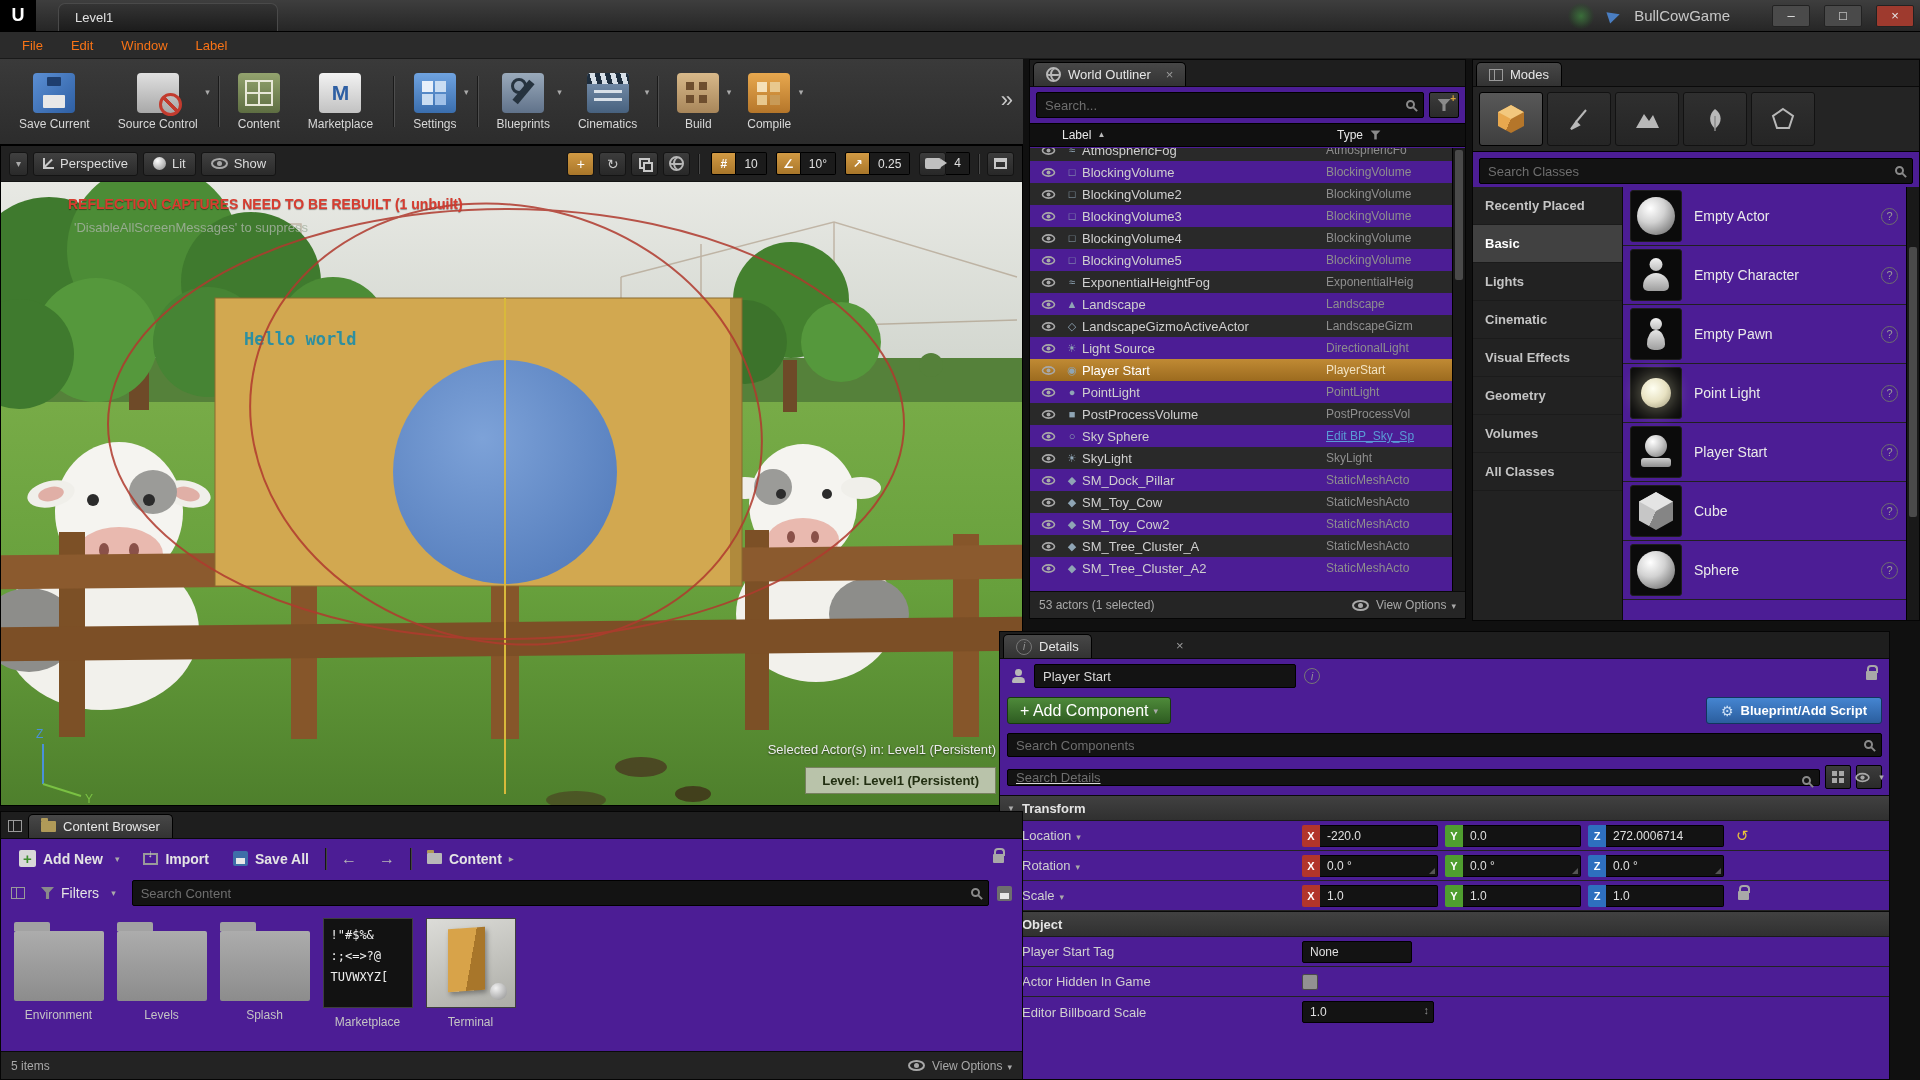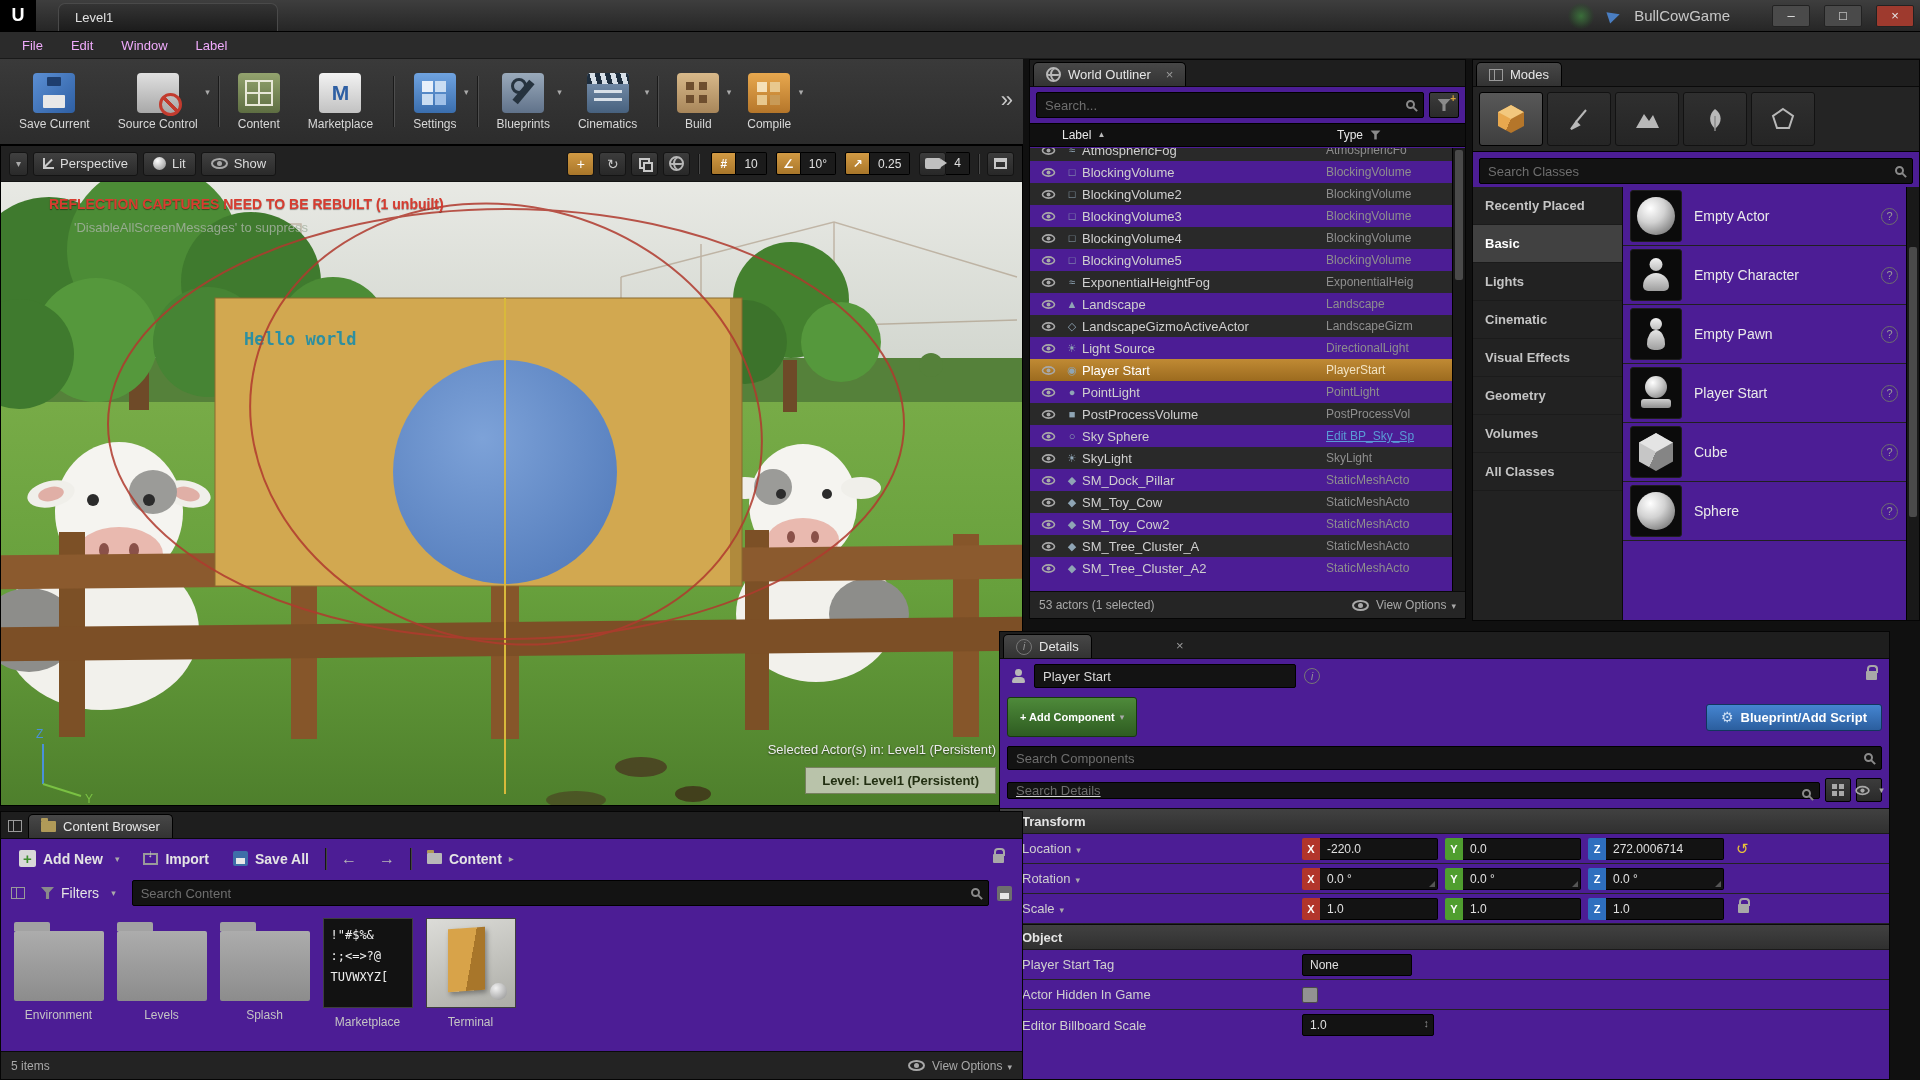--- a/index.html
+++ b/index.html
@@ -12,21 +12,21 @@
   #level-tab{margin-left:22px;height:28px;align-self:flex-end;min-width:220px;background:linear-gradient(#343434,#1C1C1C);border:1px solid #4A4A4A;border-bottom:none;border-radius:7px 7px 0 0;display:flex;align-items:center;padding:0 16px;color:#E0E0E0;font-size:13px}
   #titlebar-right{margin-left:auto;display:flex;align-items:center;gap:14px;padding-right:6px}
   .status-glow{width:26px;height:26px;border-radius:50%;background:radial-gradient(circle,#3A6E3A 0%,rgba(40,80,40,.25) 60%,transparent 75%);position:relative}
   .ue-badge{width:0;height:0;border-left:12px solid #4A7EC2;border-top:6px solid transparent;border-bottom:6px solid transparent;transform:rotate(-18deg)}
   #app-name{color:#C8C8C8;font-size:15px;margin-right:28px}
   .winbtn{width:38px;height:22px;display:flex;align-items:center;justify-content:center;color:#E8E8E8;font-size:13px;background:#4A4A4A;border:1px solid #222;border-radius:2px}
   .winbtn.close{background:#9E3A2E}
 
   
   #menubar{position:absolute;left:0;top:32px;width:1920px;height:27px;background:#2B2B2B;display:flex;align-items:center;gap:4px;padding-left:10px;border-bottom:1px solid #1A1A1A}
-  .menu-item{padding:4px 12px;color:#f0abfc;font-size:13px}
+  .menu-item{padding:4px 12px;color:#f97316;font-size:13px}
 
   
   #toolbar{position:absolute;left:0;top:59px;width:1023px;height:86px;background:linear-gradient(#3A3A3A,#2C2C2C);border-bottom:1px solid #000;display:flex;align-items:center;padding-left:6px}
   .tbbtn{position:relative;display:flex;flex-direction:column;align-items:center;gap:4px;padding:4px 13px;margin-right:2px}
   .tbbtn.end{margin-right:14px}
   .tbbtn.end::after{content:"";position:absolute;right:-8px;top:12%;height:76%;width:1px;background:#1A1A1A;box-shadow:1px 0 0 #4E4E4E}
   .tblabel{font-size:12px;color:#D8D8D8;white-space:nowrap}
   .tbdd{position:absolute;right:1px;top:18px;font-size:9px;color:#AAA}
   .tbi{width:42px;height:40px;border-radius:4px;position:relative}
   .tb-save{background:linear-gradient(135deg,#5B8FD4,#2E5FA3)}
@@ -57,21 +57,21 @@
   #vtoolbar{position:absolute;left:0;top:0;right:0;height:36px;background:rgba(34,34,34,.94);z-index:6;display:flex;align-items:center;gap:5px;padding:0 8px;border-bottom:1px solid #141414}
   .vbtn{height:24px;background:linear-gradient(#404040,#2A2A2A);border:1px solid #141414;border-radius:3px;display:flex;align-items:center;gap:6px;padding:0 9px;font-size:13px;color:#DCDCDC}
   .vbtn.mini{padding:0 6px;font-size:10px;color:#AAA}
   .ttool{width:27px;height:24px;background:linear-gradient(#3C3C3C,#282828);border:1px solid #141414;border-radius:3px;display:flex;align-items:center;justify-content:center;color:#C8C8C8;font-size:14px}
   .ttool.active{background:linear-gradient(#D29A43,#A8762A);color:#FFF}
   .snapicon{width:25px;height:23px;background:linear-gradient(#D29A43,#A8762A);border:1px solid #000;border-radius:2px 0 0 2px;color:#FFF;display:flex;align-items:center;justify-content:center;font-size:12px;font-weight:bold}
   .chip{height:23px;background:#1B1B1B;border:1px solid #000;border-left:none;display:flex;align-items:center;padding:0 8px;font-size:12px;color:#E0E0E0;border-radius:0 2px 2px 0}
   .snapgroup{display:flex;margin-left:4px}
   .vsep{width:1px;height:20px;background:#141414;box-shadow:1px 0 0 #4A4A4A;margin:0 3px}
   #scene{position:absolute;left:0;top:36px;width:1023px;height:625px}
-  #vp-warning1{position:absolute;left:48px;top:50px;color:#D83C30;font-weight:bold;font-size:14px;z-index:5;text-shadow:0 1px 1px rgba(0,0,0,.4)}
+  #vp-warning1{position:absolute;left:67px;top:50px;color:#D83C30;font-weight:bold;font-size:14px;z-index:5;text-shadow:0 1px 1px rgba(0,0,0,.4)}
   #vp-warning2{position:absolute;left:73px;top:74px;color:rgba(165,178,160,.85);font-size:13px;z-index:5}
   #vp-selline{position:absolute;right:26px;top:596px;color:#ECECEC;font-size:13px;z-index:5;text-shadow:0 1px 2px rgba(0,0,0,.6)}
   #vp-levelbox{position:absolute;right:26px;top:621px;height:27px;background:#B9C3AA;border:1px solid #77815F;color:#222F12;font-weight:bold;font-size:13px;display:flex;align-items:center;padding:0 16px;z-index:5}
   .i-lit{width:13px;height:13px;border-radius:50%;background:radial-gradient(circle at 35% 30%,#FFF,#888)}
   .i-axis{width:11px;height:11px;border-left:2px solid #C8C8C8;border-bottom:2px solid #C8C8C8;position:relative}
   .i-axis::after{content:"";position:absolute;left:0;bottom:-1px;width:11px;height:2px;background:#C8C8C8;transform:rotate(-45deg);transform-origin:left bottom}
   .i-scale{width:11px;height:11px;border:2px solid #C8C8C8;position:relative}
   .i-scale::after{content:"";position:absolute;right:-5px;bottom:-5px;width:6px;height:6px;border:2px solid #C8C8C8;background:#2A2A2A}
   .i-globe{width:15px;height:15px;border:2px solid #B8B8B8;border-radius:50%;position:relative;overflow:hidden;flex:none}
   .i-globe::before{content:"";position:absolute;left:50%;top:-2px;bottom:-2px;width:8px;margin-left:-4px;border:2px solid #B8B8B8;border-radius:50%}
@@ -165,21 +165,21 @@
   .ic-cube{width:34px;height:38px;background:linear-gradient(115deg,#C6C6C6 50%,#858585 50%);clip-path:polygon(50% 0,100% 25%,100% 75%,50% 100%,0 75%,0 25%);position:relative}
   .ic-cube::before{content:"";position:absolute;left:0;top:0;width:100%;height:50%;background:#E4E4E4;clip-path:polygon(50% 0,100% 50%,50% 100%,0 50%)}
   .msvg{stroke:#B8B8B8;fill:none;stroke-width:2}
 
   
   #details{left:999px;top:631px;width:891px;height:449px}
   #namerow{display:flex;align-items:center;gap:8px;padding:5px 10px;position:relative}
   #namerow .inp{width:262px;height:24px}
   #namerow .i-lock{position:absolute;right:12px;top:12px}
   #btnrow{display:flex;align-items:center;padding:4px 7px 7px}
-  .btn-green{height:40px;background:linear-gradient(#4E8A3A,#2E5C21);border:1px solid #173A0E;border-radius:3px;color:#FFF;font-weight:bold;font-size:11px;display:inline-flex;align-items:center;padding:0 12px}
+  .btn-green{height:27px;background:linear-gradient(#4E8A3A,#2E5C21);border:1px solid #173A0E;border-radius:3px;color:#FFF;font-weight:normal;font-size:16px;display:inline-flex;align-items:center;padding:0 12px}
   .btn-blue{height:27px;background:linear-gradient(#4585D1,#2B5E9E);border:1px solid #12355E;border-radius:3px;color:#FFF;font-weight:bold;font-size:13px;display:inline-flex;align-items:center;gap:7px;padding:0 14px;margin-left:auto}
   .gear::before{content:"⚙";font-size:14px;color:#CDE0F5}
   .srow{padding:2px 7px 6px;display:flex;gap:5px;align-items:center}
   .sqbtn{width:26px;height:24px;background:linear-gradient(#3C3C3C,#2A2A2A);border:1px solid #000;border-radius:2px;display:flex;align-items:center;justify-content:center;gap:3px}
   .i-grid2b{width:12px;height:12px;position:relative;flex:none}
   .i-grid2b::before{content:"";position:absolute;left:0;top:0;width:5px;height:5px;background:#A8A8A8;box-shadow:7px 0 0 #A8A8A8,0 7px 0 #A8A8A8,7px 7px 0 #A8A8A8}
   .sect{height:26px;background:linear-gradient(#414141,#303030);border-top:1px solid #0A0A0A;border-bottom:1px solid #1A1A1A;display:flex;align-items:center;padding-left:7px;font-weight:bold;font-size:13px;color:#E4E4E4}
   .sect::before{content:"▼";font-size:8px;color:#AAA;margin-right:7px}
   .drow{display:flex;align-items:center;height:30px;padding-left:22px;border-bottom:1px solid #232323}
   .dlabel{width:280px;flex:none;font-size:13px;color:#CFCFCF}
@@ -764,20 +764,27 @@
         </div>
 
         <div class="mrow">
           <span class="mtile">
             <span class="ic-pawn"></span>
           </span>
           <span class="mlabel">Empty Pawn</span>
           <span class="q"></span>
         </div>
 
+        <div class="mrow">
+          <span class="mtile">
+            <span class="ic-light"></span>
+          </span>
+          <span class="mlabel">Point Light</span>
+          <span class="q"></span>
+        </div>
 
         <div class="mrow">
           <span class="mtile">
             <span class="ic-ps"></span>
           </span>
           <span class="mlabel">Player Start</span>
           <span class="q"></span>
         </div>
 
         <div class="mrow">

